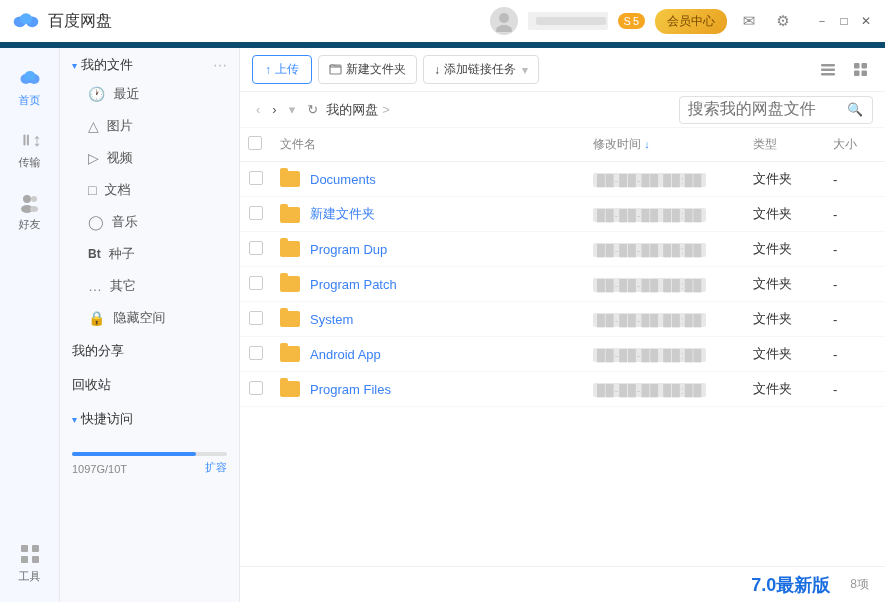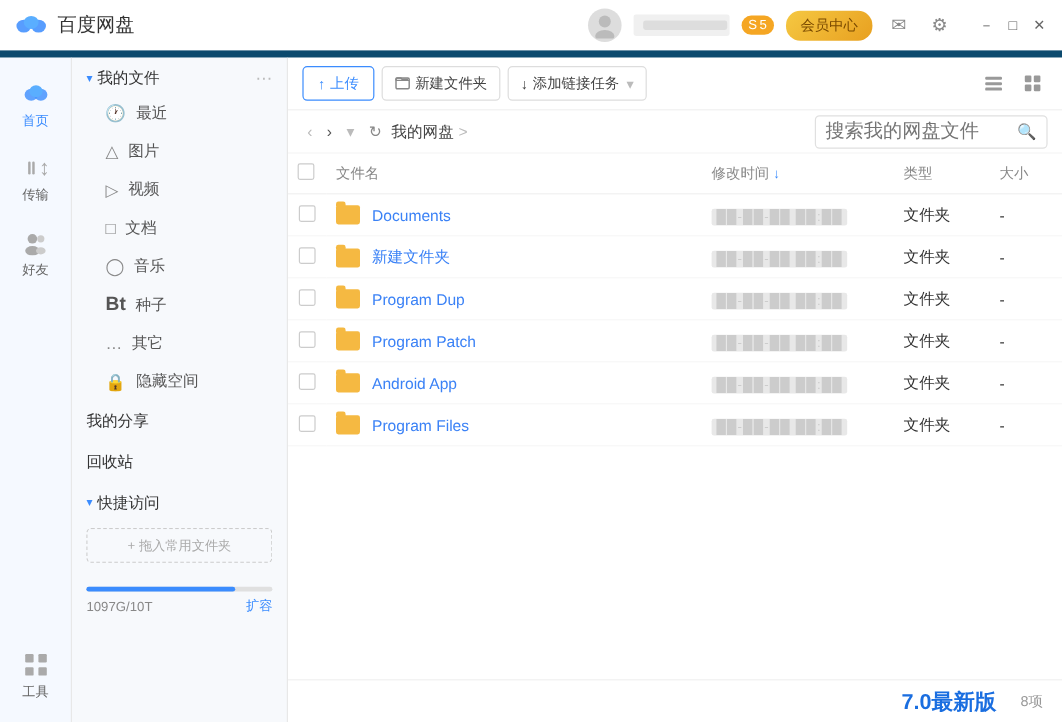--- a/index.html
+++ b/index.html
@@ -539,40 +539,39 @@
     </div>
     <div class="sidebar-item">
       <span class="si-icon">□</span>
       <span>文档</span>
     </div>
     <div class="sidebar-item">
       <span class="si-icon">◯</span>
       <span>音乐</span>
     </div>
     <div class="sidebar-item">
-      <span class="si-icon" style="font-size:16px;font-weight:bold;color:#555">Bt</span>
+      <span class="si-icon" style="font-size:12px;font-weight:bold;color:#555">Bt</span>
       <span>种子</span>
     </div>
     <div class="sidebar-item">
       <span class="si-icon">…</span>
       <span>其它</span>
     </div>
     <div class="sidebar-item">
       <span class="si-icon">🔒</span>
       <span>隐藏空间</span>
     </div>
 
     <div class="sidebar-simple">我的分享</div>
     <div class="sidebar-simple">回收站</div>
 
     <div class="sidebar-quick-title">
       <span class="expand-arrow">▾</span>
       <span>快捷访问</span>
     </div>
-    <div class="sidebar-drop-zone">+ 拖入常用文件夹</div>
 
     <div class="sidebar-storage" style="margin-top:8px">
       <div class="storage-bar-bg">
         <div class="storage-bar-fill"></div>
       </div>
       <div class="storage-info">
         <span>1097G/10T</span>
         <span class="expand-link">扩容</span>
       </div>
     </div>
@@ -713,36 +712,52 @@
       <td class="type-text">文件夹</td>
       <td class="size-text">-</td>
     </tr>
             <tr>
       <td class="col-check">
         <span class="cb"></span>
       </td>
       <td>
         <div class="file-name-cell">
           <span class="folder-icon"></span>
-          <span>Android App</span>
+          <span>System</span>
         </div>
       </td>
       <td>
         <span class="date-blur">██-██-██ ██:██</span>
       </td>
       <td class="type-text">文件夹</td>
       <td class="size-text">-</td>
     </tr>
             <tr>
       <td class="col-check">
         <span class="cb"></span>
       </td>
       <td>
         <div class="file-name-cell">
           <span class="folder-icon"></span>
+          <span>Android App</span>
+        </div>
+      </td>
+      <td>
+        <span class="date-blur">██-██-██ ██:██</span>
+      </td>
+      <td class="type-text">文件夹</td>
+      <td class="size-text">-</td>
+    </tr>
+            <tr>
+      <td class="col-check">
+        <span class="cb"></span>
+      </td>
+      <td>
+        <div class="file-name-cell">
+          <span class="folder-icon"></span>
           <span>Program Files</span>
         </div>
       </td>
       <td>
         <span class="date-blur">██-██-██ ██:██</span>
       </td>
       <td class="type-text">文件夹</td>
       <td class="size-text">-</td>
     </tr>
           </tbody>

